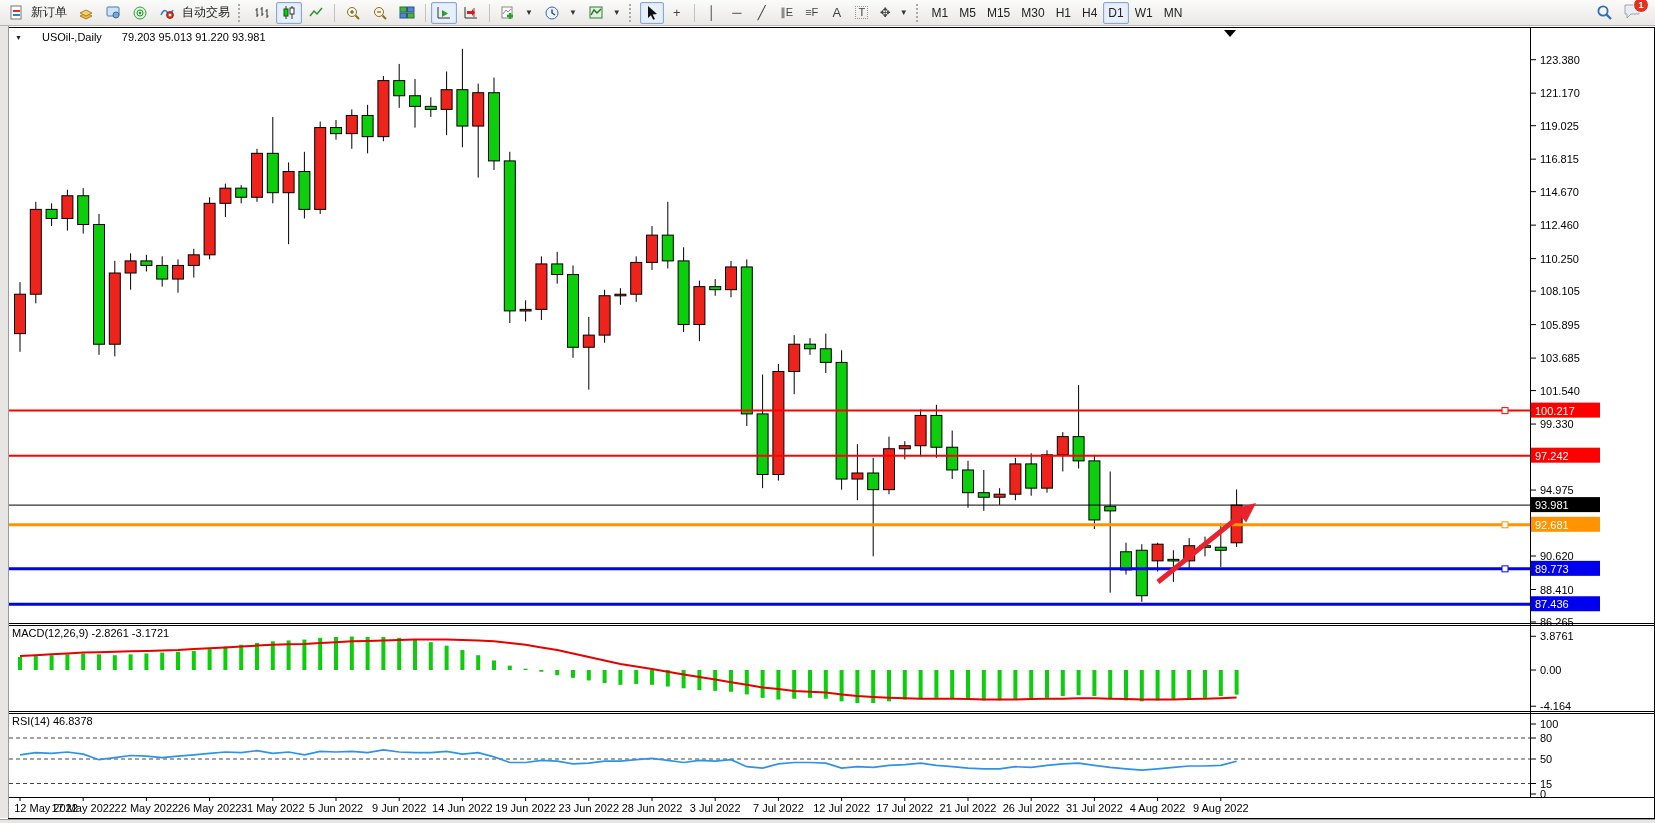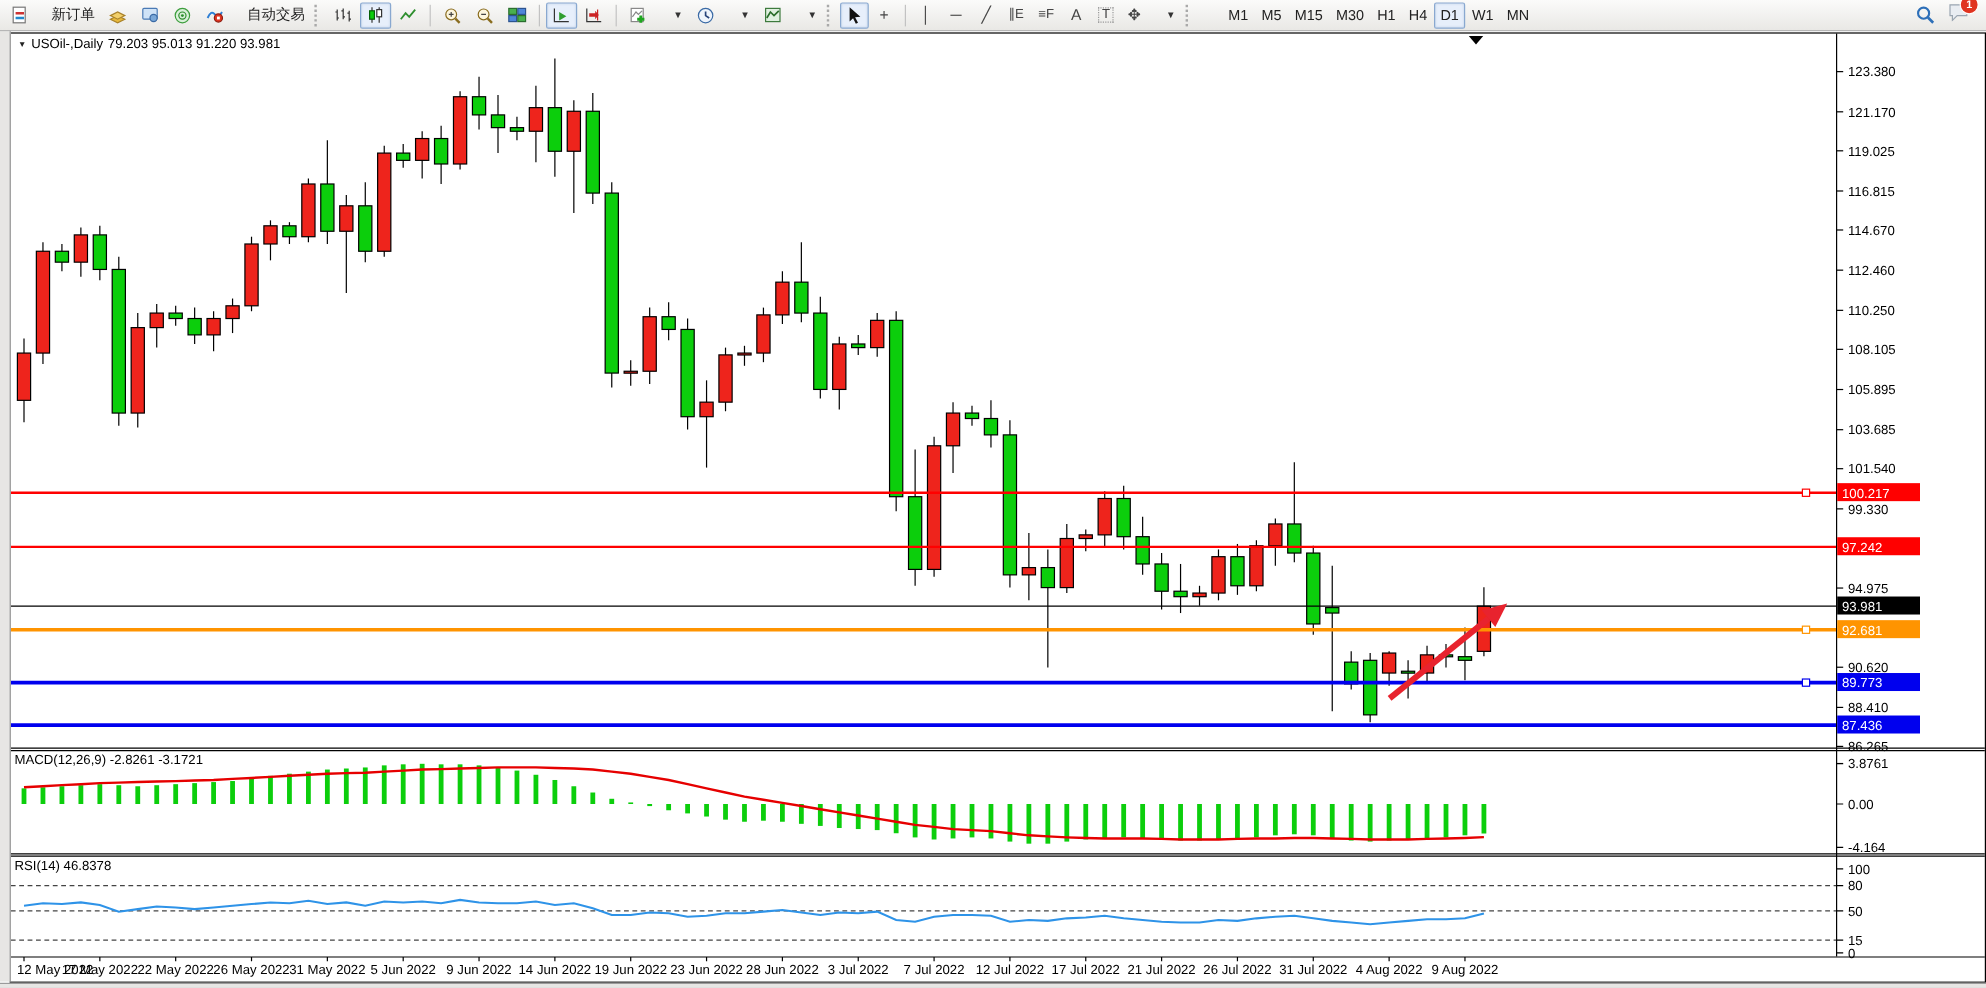--- a/index.html
+++ b/index.html
@@ -3,36 +3,36 @@
 <meta charset="utf-8">
 <style>
   html,body{margin:0;padding:0;background:#c8c8c8;}
   .app{position:relative;width:1655px;height:823px;background:#ffffff;overflow:hidden;
        font-family:"Liberation Sans",sans-serif;-webkit-font-smoothing:antialiased;}
   
   .tb{position:absolute;left:0;top:0;width:1655px;height:26px;box-sizing:border-box;
       background:linear-gradient(#fbfbfa,#e9e8e5);border-bottom:1px solid #b6b6b6;
       display:flex;align-items:center;padding:0 4px;gap:1px;z-index:5;}
   .btn{height:22px;min-width:24px;box-sizing:border-box;display:flex;align-items:center;justify-content:center;
-       gap:19px;border:1px solid transparent;border-radius:2px;padding:0 4px;font-size:12px;color:#222;cursor:default;}
+       gap:7px;border:1px solid transparent;border-radius:2px;padding:0 4px;font-size:12px;color:#222;cursor:default;}
   .btn.active{background:#e7effb;border-color:#89a8d0;box-shadow:inset 0 0 2px #b7c9e2;}
   .sep{width:1px;height:18px;background:#c2c2c2;margin:0 4px;flex:0 0 auto;}
   .grip{width:3px;height:18px;border-left:2px dotted #a9a9a9;margin:0 5px 0 2px;flex:0 0 auto;}
   .caret{font-size:8px;color:#333;margin-left:2px;}
   .glyph{font-size:13px;color:#444;line-height:1;}
   .glyph.small{font-size:11px;}
   .tb-right{margin-left:auto;display:flex;align-items:center;gap:10px;margin-right:10px;}
   .chat-wrap{position:relative;}
   .badge{position:absolute;top:-6px;right:-8px;width:14px;height:14px;border-radius:50%;
          background:#e03420;color:#fff;font-size:9px;font-weight:bold;display:flex;
          align-items:center;justify-content:center;border:1px solid #fff;}
   
   .frame-left{position:absolute;left:0;top:26px;width:8px;height:792px;background:#e7e6e4;border-right:1px solid #9b9b9b;z-index:2;}
   .frame-bottom{position:absolute;left:0;top:819px;width:1655px;height:4px;background:#e7e6e4;border-top:1px solid #9b9b9b;z-index:2;}
-  .chart-title{position:absolute;left:15px;top:31px;font-size:11px;color:#000;z-index:4;display:flex;gap:4px;align-items:center;text-align:right;}
+  .chart-title{position:absolute;left:15px;top:31px;font-size:11px;color:#000;z-index:4;display:flex;gap:20px;align-items:center;text-align:right;}
   .chart-title .tri{font-size:7px;color:#222;}
   #chart-svg{position:absolute;left:0;top:0;z-index:1;}
   svg text{font-family:"Liberation Sans",sans-serif;}
 </style>
 </head>
 <body>
 
 <div class="app">
 
   <div class="tb">
@@ -190,21 +190,21 @@
     </div>
     <div class="btn">
       <span class="glyph small" style="border:1px dotted #999;padding:0 2px;">T</span>
     </div>
     <div class="btn">
       <span class="glyph">✥</span>
       <span class="caret">▼</span>
     </div>
 
     <div class="grip"></div>
-    <div id="tf-bar" style="display:flex;gap:1px;margin-left:20px;">
+    <div id="tf-bar" style="display:flex;gap:1px;">
         <div class="btn">M1</div>
         <div class="btn">M5</div>
         <div class="btn">M15</div>
         <div class="btn">M30</div>
         <div class="btn">H1</div>
         <div class="btn">H4</div>
         <div class="btn active">D1</div>
         <div class="btn">W1</div>
         <div class="btn">MN</div>
       </div>

